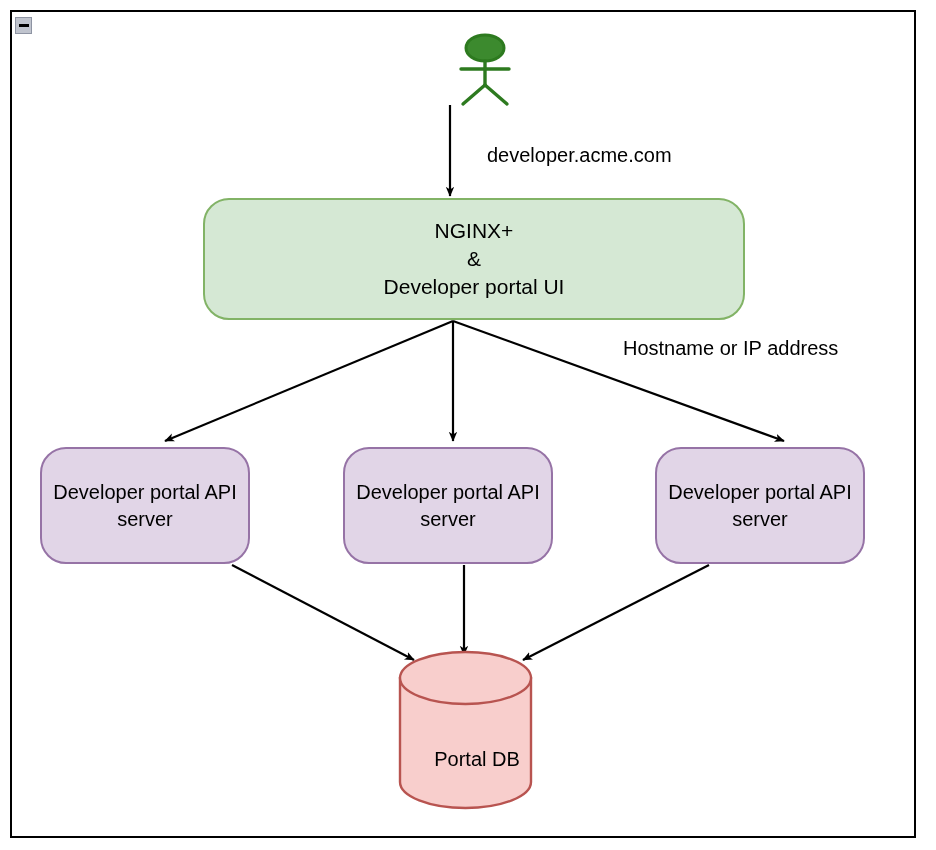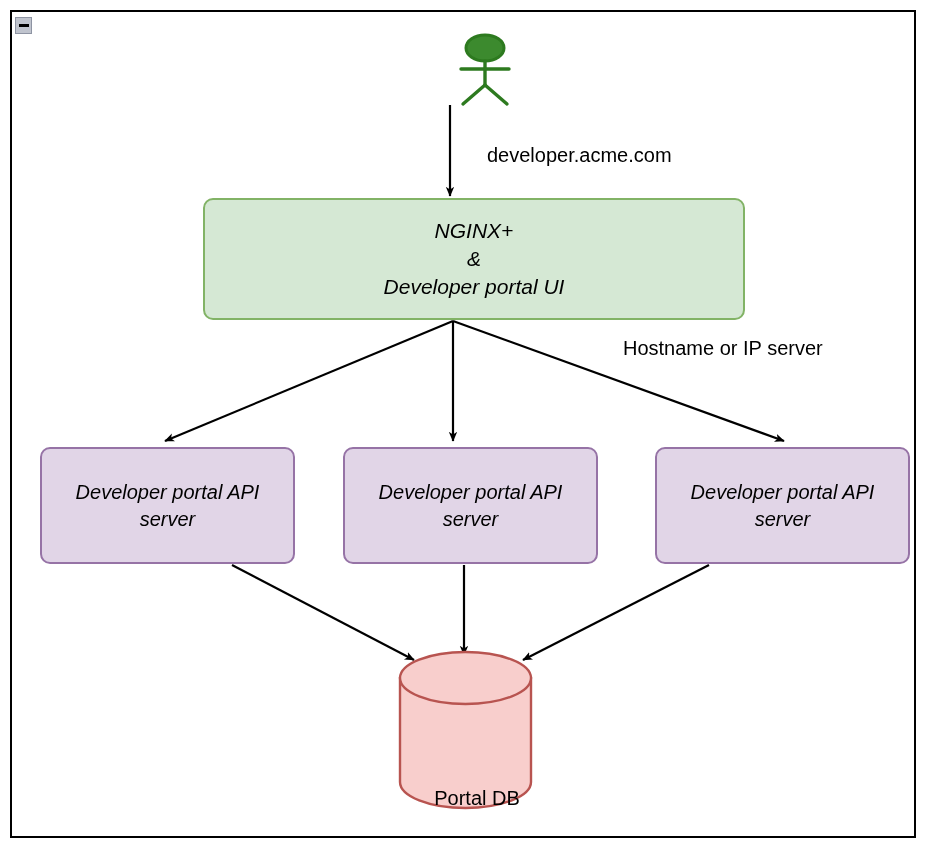--- a/index.html
+++ b/index.html
@@ -64,43 +64,42 @@
     pointer-events: auto;
   }
   
   .node-box {
     position: absolute;
     box-sizing: border-box;
     display: flex;
     align-items: center;
     justify-content: center;
     text-align: center;
-    border-radius: 10px;
+    border-radius: 26px;
     border-width: 2px;
     border-style: solid;
     color: #000000;
     z-index: 10;
     cursor: default;
-    font-style: italic;
   }
   .node-box .node-label {
     line-height: 1.32;
     white-space: pre-line;
   }
   #node-nginx {
     left: 203px;
     top: 198px;
     width: 542px;
     height: 122px;
     background: #d5e8d4;
     border-color: #82b366;
     font-size: 21px;
   }
   .node-api {
-    width: 255px;
+    width: 210px;
     height: 117px;
     background: #e1d5e7;
     border-color: #9673a6;
     font-size: 20px;
     top: 447px;
   }
   #node-api-1 { left: 40px; }
   #node-api-2 { left: 343px; }
   #node-api-3 { left: 655px; }
   .node-api .node-label { padding: 0 10px; }
@@ -118,21 +117,21 @@
     top: 144px;
   }
   #label-hostname-ip {
     left: 623px;
     top: 337px;
   }
   
   #label-portal-db {
     position: absolute;
     left: 400px;
-    top: 787px;
+    top: 748px;
     width: 154px;
     text-align: center;
     font-size: 20px;
     color: #000000;
     z-index: 20;
     cursor: default;
   }
 </style>
 </head>
 <body>
@@ -188,15 +187,15 @@
   <div id="node-api-2" class="node-box node-api">
     <div class="node-label">Developer portal API server</div>
   </div>
   <div id="node-api-3" class="node-box node-api">
     <div class="node-label">Developer portal API server</div>
   </div>
 
   <div id="label-portal-db">Portal DB</div>
 
   <div id="label-developer-acme" class="edge-label">developer.acme.com</div>
-  <div id="label-hostname-ip" class="edge-label">Hostname or IP server</div>
+  <div id="label-hostname-ip" class="edge-label">Hostname or IP address</div>
 
 </div>
 
 </body></html>

